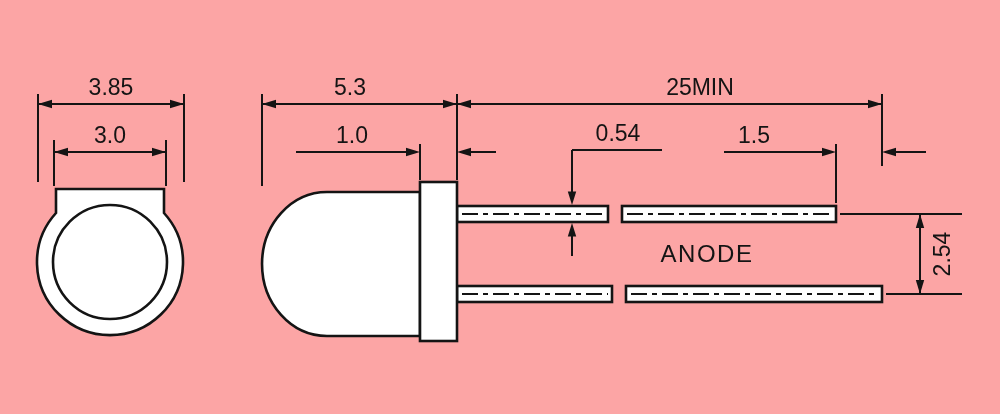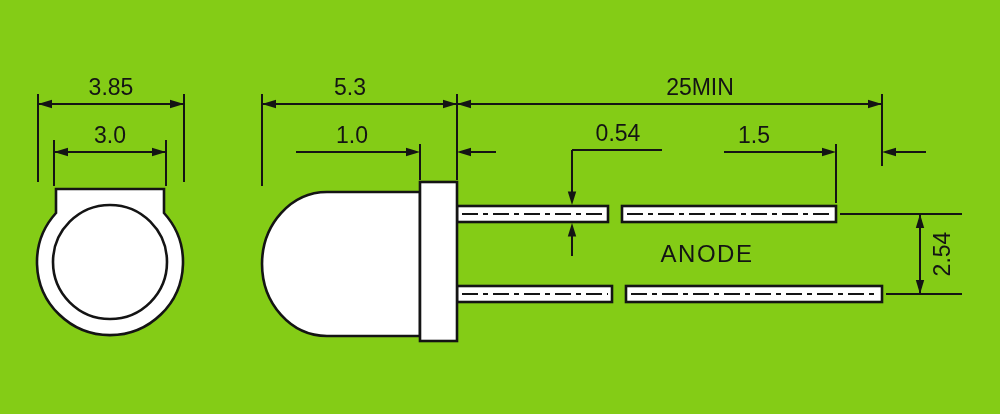--- a/index.html
+++ b/index.html
@@ -1,20 +1,20 @@
 <!DOCTYPE html>
 <html><head>
 <meta charset="utf-8">
 <style>
   html,body{margin:0;padding:0;background:#ffffff;}
   .canvas{
     position:relative;
     width:1000px;
     height:414px;
-    background:#84cc16;
+    background:#fca5a5;
     overflow:hidden;
   }
   svg{display:block;}
   .outline{stroke:#141414;stroke-width:2.6;fill:#ffffff;stroke-linejoin:miter;}
   .thin{stroke:#141414;stroke-width:2;fill:none;}
   .cline{stroke:#141414;stroke-width:2;stroke-dasharray:16 5 5 5;fill:none;}
   .arrow{fill:#141414;stroke:none;}
   text{
     font-family:"Liberation Sans","DejaVu Sans",sans-serif;
     font-size:23px;

